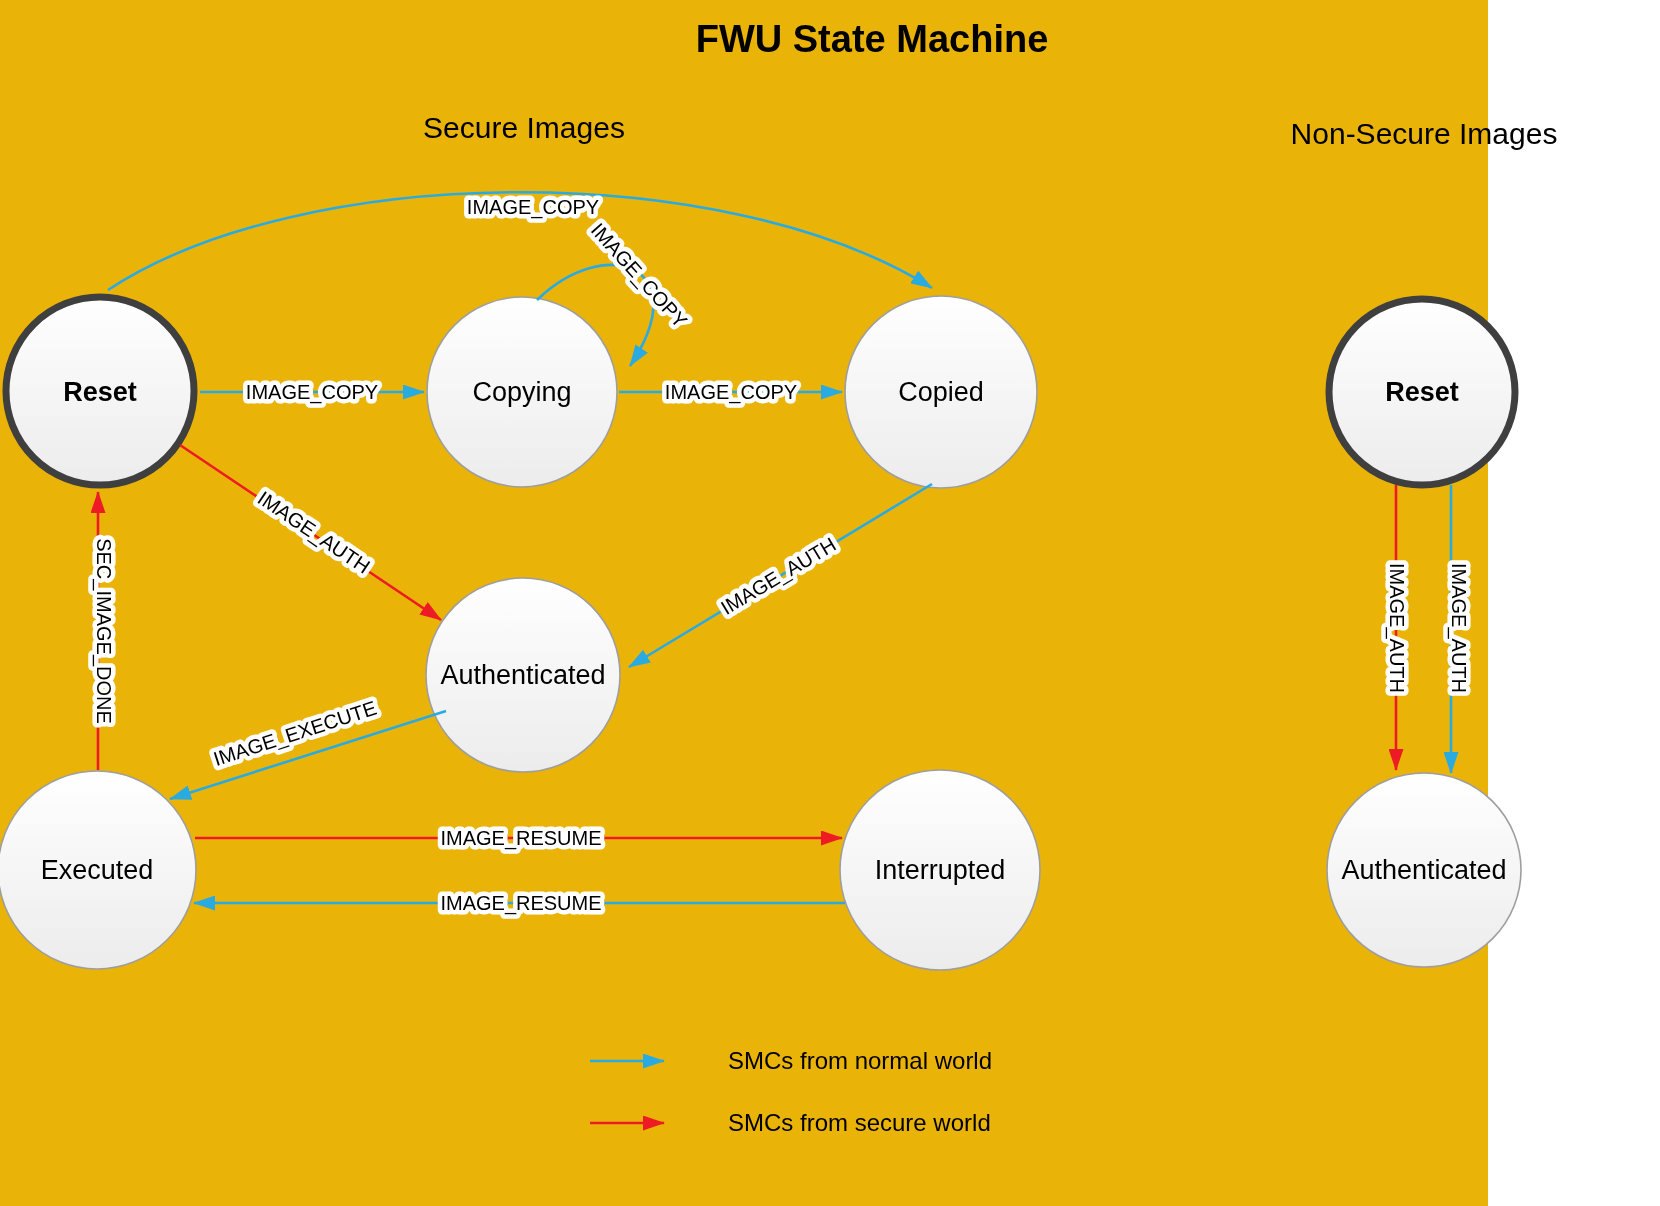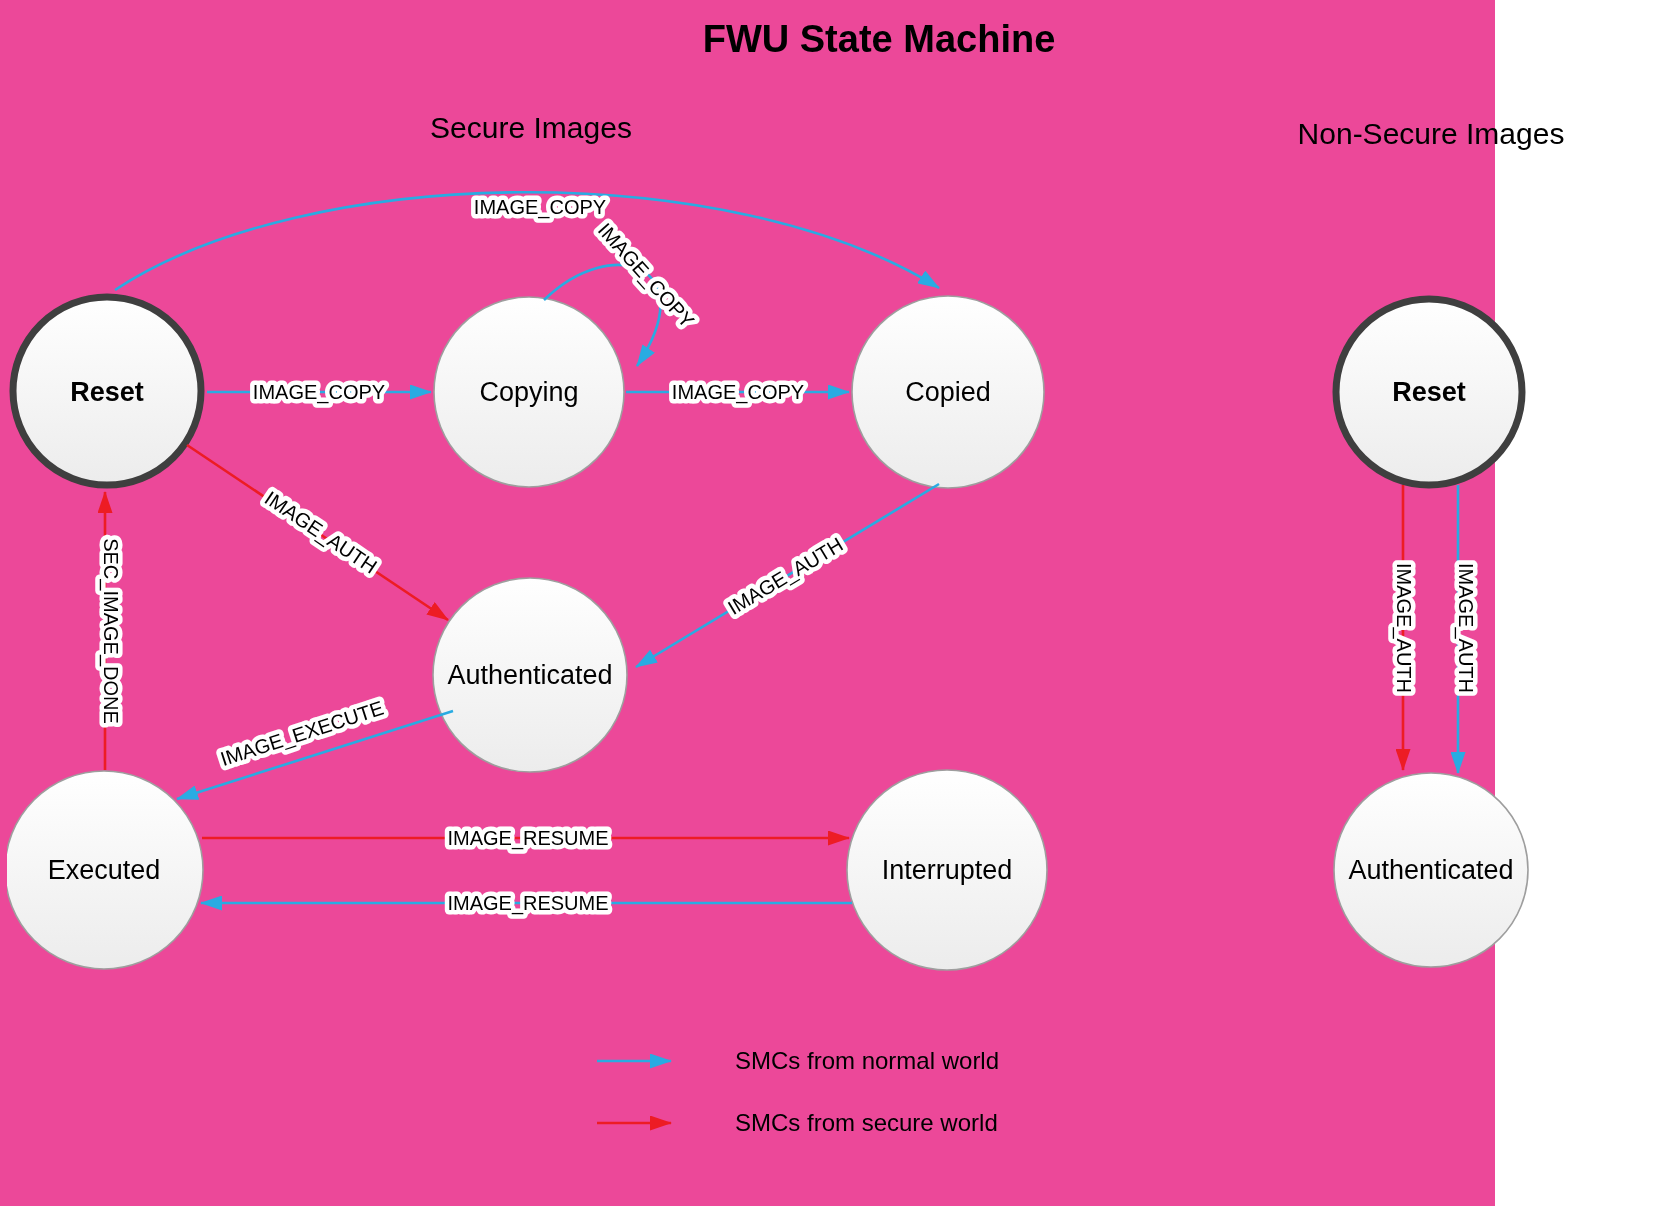--- a/index.html
+++ b/index.html
@@ -4,22 +4,21 @@
 <style>
   html, body {
     margin: 0;
     padding: 0;
     background: #ffffff;
   }
   .page {
     width: 1488px;
     height: 1206px;
     position: relative;
-    background: #ec4899;
-    padding-left: 7px;
+    background: #eab308;
   }
   svg {
     display: block;
     font-family: "Liberation Sans", sans-serif;
   }
   text {
     fill: #000000;
   }
   .title {
     font-size: 38px;

